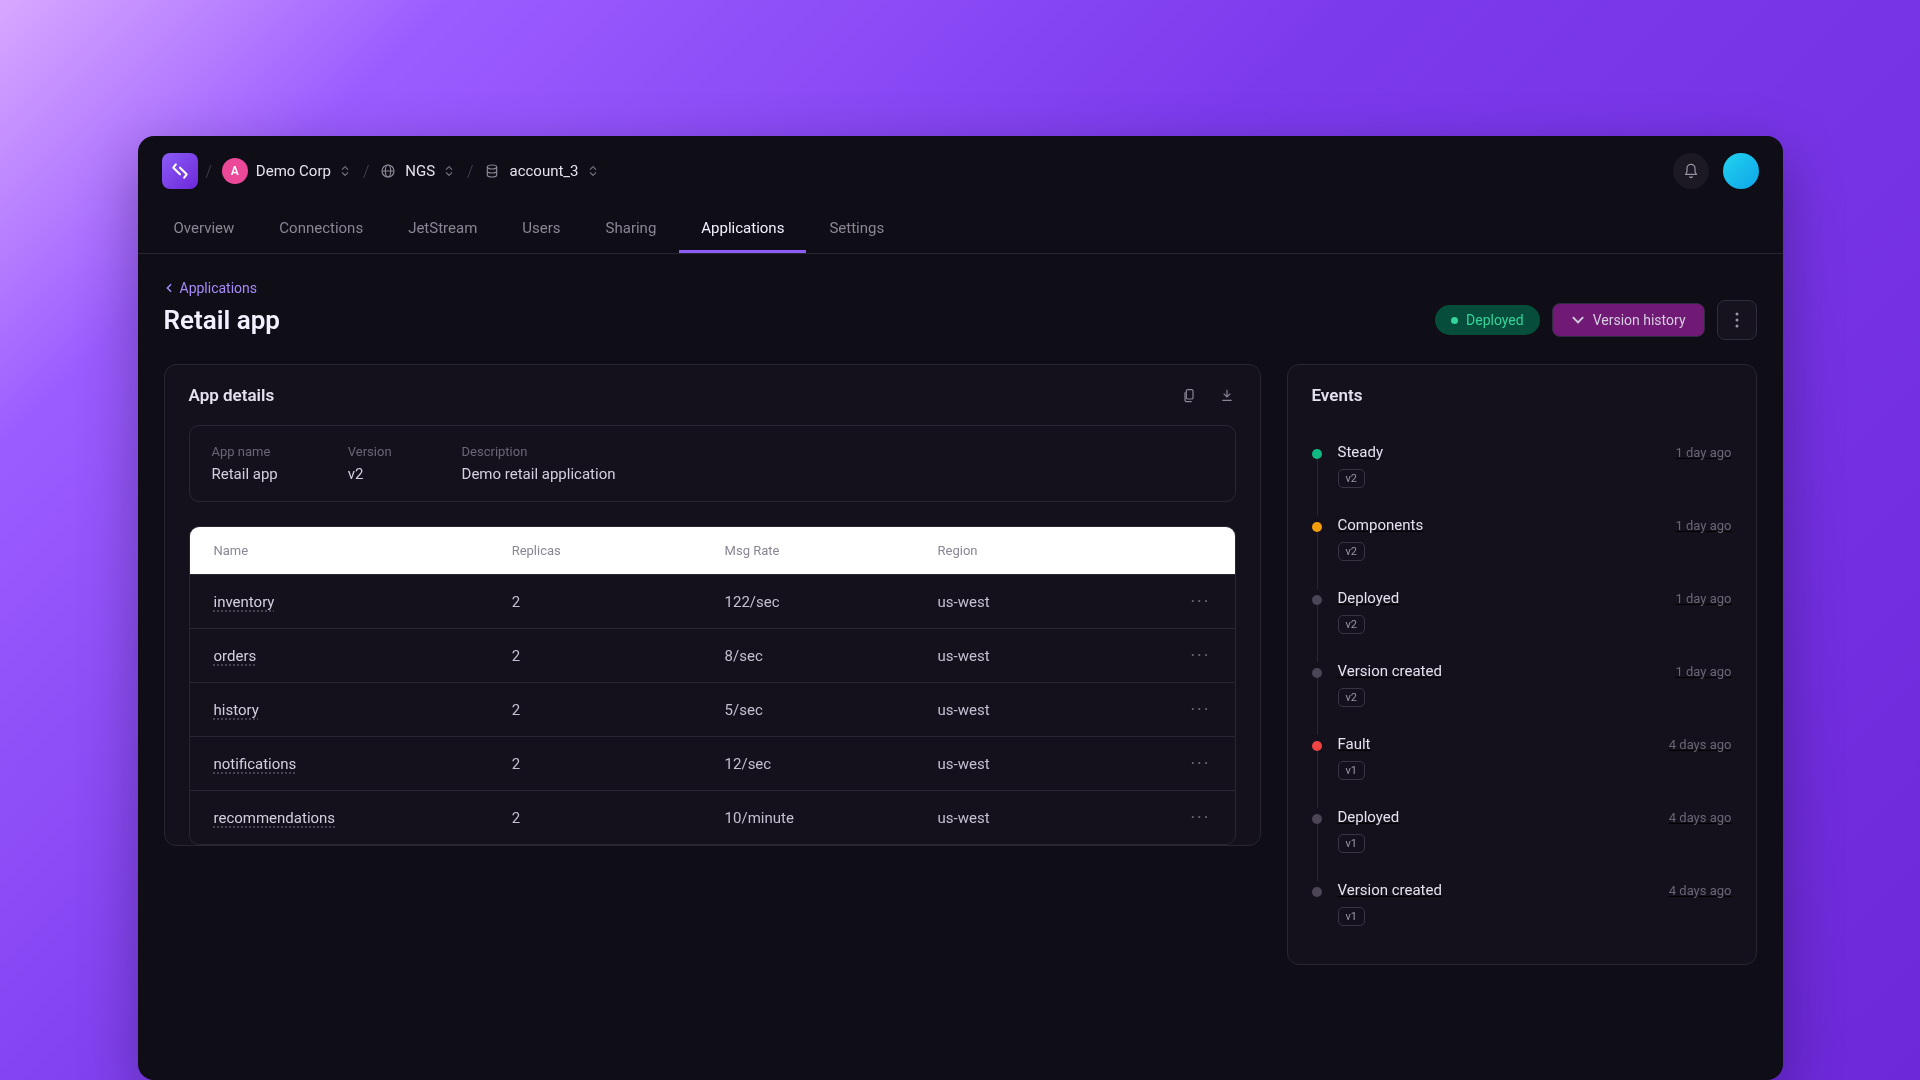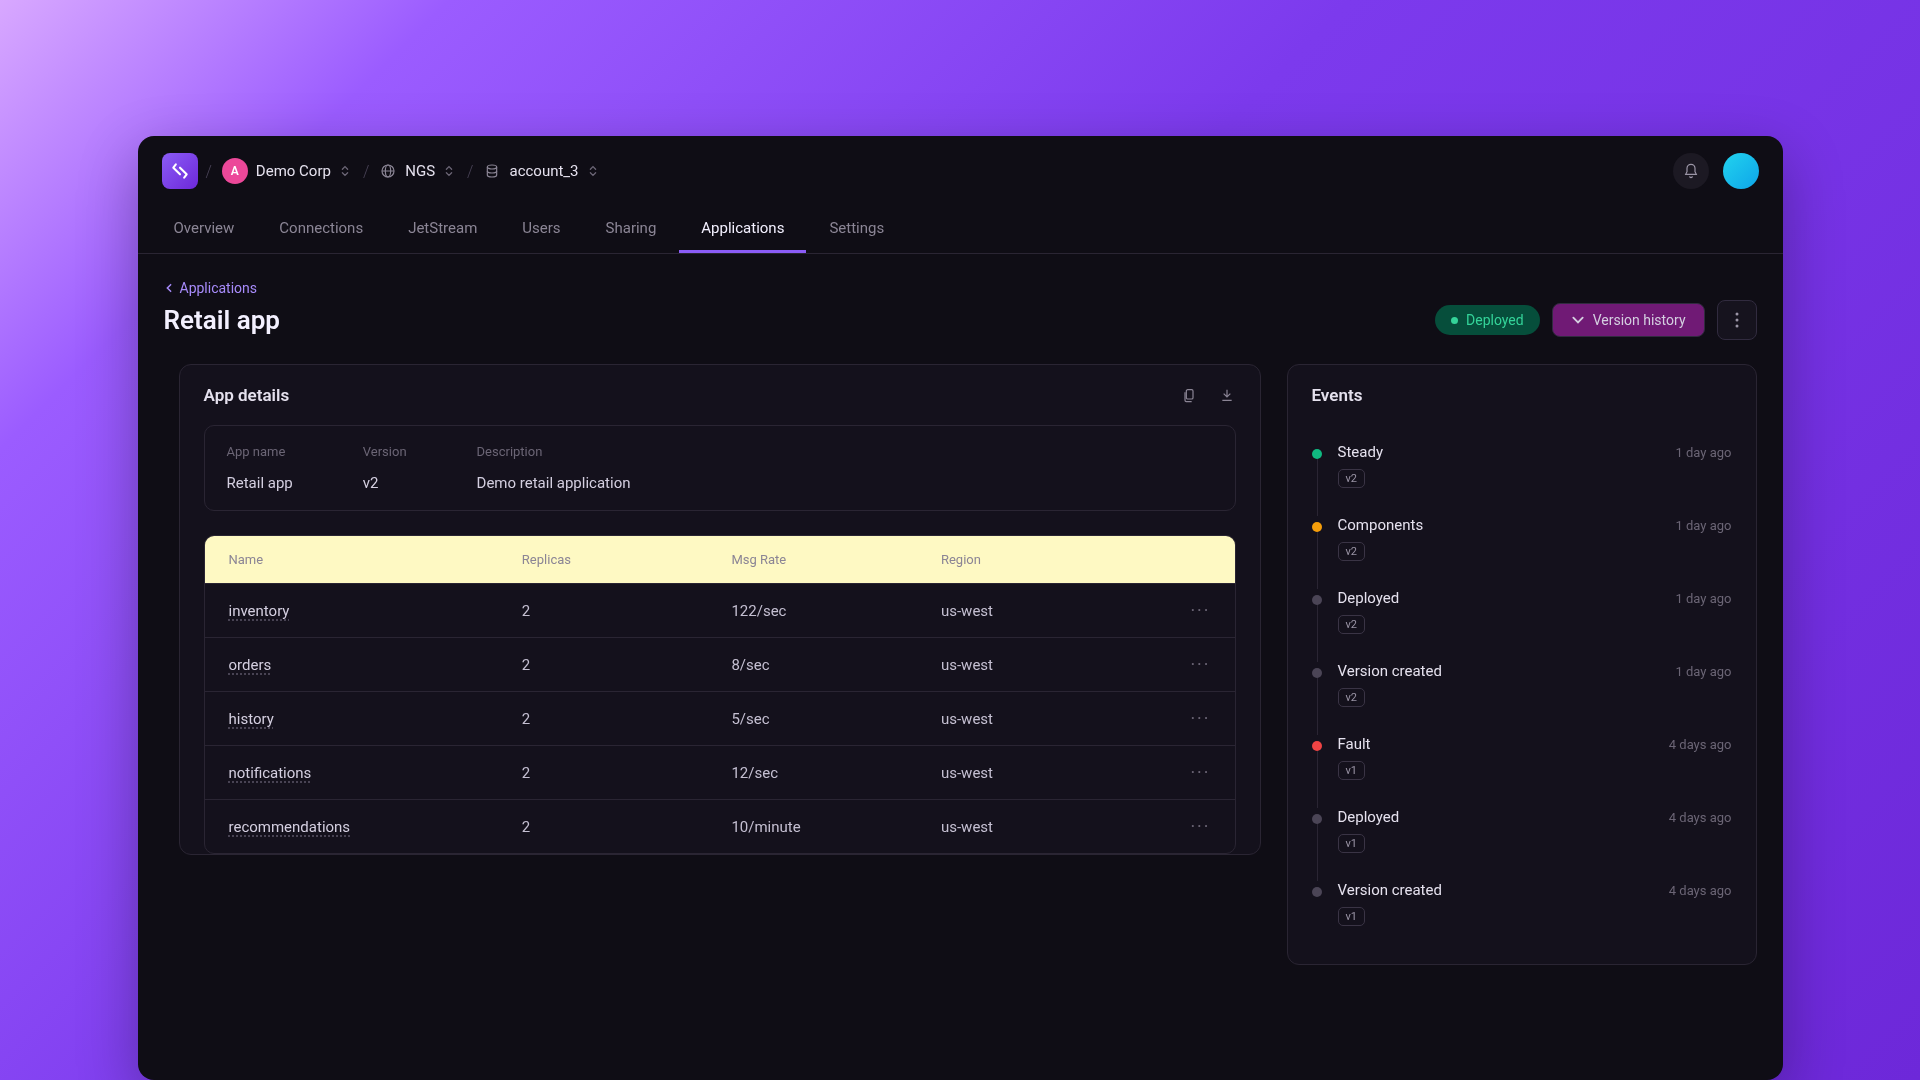--- a/index.html
+++ b/index.html
@@ -61,48 +61,48 @@
 .back-link { display:flex; align-items:center; gap:6px; color:#a78bfa; font-size:14px; cursor:pointer; margin-bottom:4px; }
 .page-head { display:flex; align-items:center; margin-bottom:24px; }
 .page-title { color:#f3f0ff; font-size:26px; font-weight:600; }
 .page-head-actions { margin-left:auto; display:flex; gap:12px; align-items:center; }
 .status-pill { background:#064e3b; color:#34d399; padding:7px 16px; border-radius:18px; font-size:14px; display:flex; align-items:center; gap:8px; }
 .status-pill .dot { width:7px; height:7px; border-radius:50%; background:#34d399; }
 .version-btn { background:#701a75; border:1px solid #312b3f; color:#d4cfe0; padding:8px 18px; border-radius:8px; font-size:14px; display:flex; align-items:center; gap:8px; cursor:pointer; }
 .kebab-btn { width:40px; height:40px; border:1px solid #312b3f; border-radius:8px; display:flex; align-items:center; justify-content:center; color:#9b95a6; cursor:pointer; background:#16131e; }
 
 .panels { display:flex; gap:26px; }
-.left-pane { flex:1;margin-left:15px; }
+.left-pane { flex:1; }
 .right-pane { width:470px; }
 
 .card { border:1px solid #2a2533; border-radius:12px; background:#14111c; }
 .card-head { display:flex; align-items:center; padding:20px 24px; }
 .card-title { color:#e5e1ee; font-size:17px; font-weight:600; }
 .card-icons { margin-left:auto; display:flex; gap:20px; }
 .card-icons .ic { color:#8b8595; cursor:pointer; width:18px; height:18px; display:flex; align-items:center; justify-content:center; }
 
 .details-box { margin:0 24px 24px 24px; border:1px solid #2a2533; border-radius:10px; padding:18px 22px; display:flex; gap:70px; }
-.detail-field { display:flex; flex-direction:column; gap:15px; }
+.detail-field { display:flex; flex-direction:column; gap:6px; }
 .detail-label { color:#6b6575; font-size:13px; }
 .detail-value { color:#d4cfe0; font-size:15px; }
 
 
 .comp-section { margin-top:20px; }
 .comp-title { color:#e5e1ee; font-size:17px; font-weight:600; padding:0 24px 18px 24px; }
 .comp-table { margin:0 24px; border:1px solid #2a2533; border-radius:10px; overflow:hidden; }
 .comp-row { display:grid; grid-template-columns: 1.4fr 1fr 1fr 1fr 60px; padding:16px 24px; border-top:1px solid #2a2533; align-items:center; }
-.comp-row.head { background:#fef9c3; border-top:none; }
+.comp-row.head { background:#ffffff; border-top:none; }
 .comp-row.head .cell { color:#8b8595; font-size:13px; }
 .cell { color:#c4bfd1; font-size:15px; }
 .cell.name { color:#d4cfe0; text-decoration: underline dotted; text-underline-offset:4px; text-decoration-color:#5a5466; cursor:pointer; }
 .cell.actions { display:flex; justify-content:flex-end; }
 .row-kebab { color:#6b6575; cursor:pointer; font-size:18px; letter-spacing:2px; }
 
 
-.events-list { padding:4px 24px 24px 24px; }
+.events-list { padding:4px 24px 24px 24px;text-decoration:underline; }
 .event-item { display:flex; padding:14px 0; position:relative; }
 .event-line { position:absolute; left:5px; top:26px; bottom:-14px; width:1px; background:#2a2533; }
 .event-item:last-child .event-line { display:none; }
 .event-dot { width:10px; height:10px; border-radius:50%; margin-top:6px; flex-shrink:0; margin-right:16px; z-index:1; }
 .dot-green { background:#10b981; }
 .dot-amber { background:#f59e0b; }
 .dot-gray { background:#4b4556; }
 .dot-red { background:#ef4444; }
 .event-body { flex:1; }
 .event-top { display:flex; align-items:center; }

